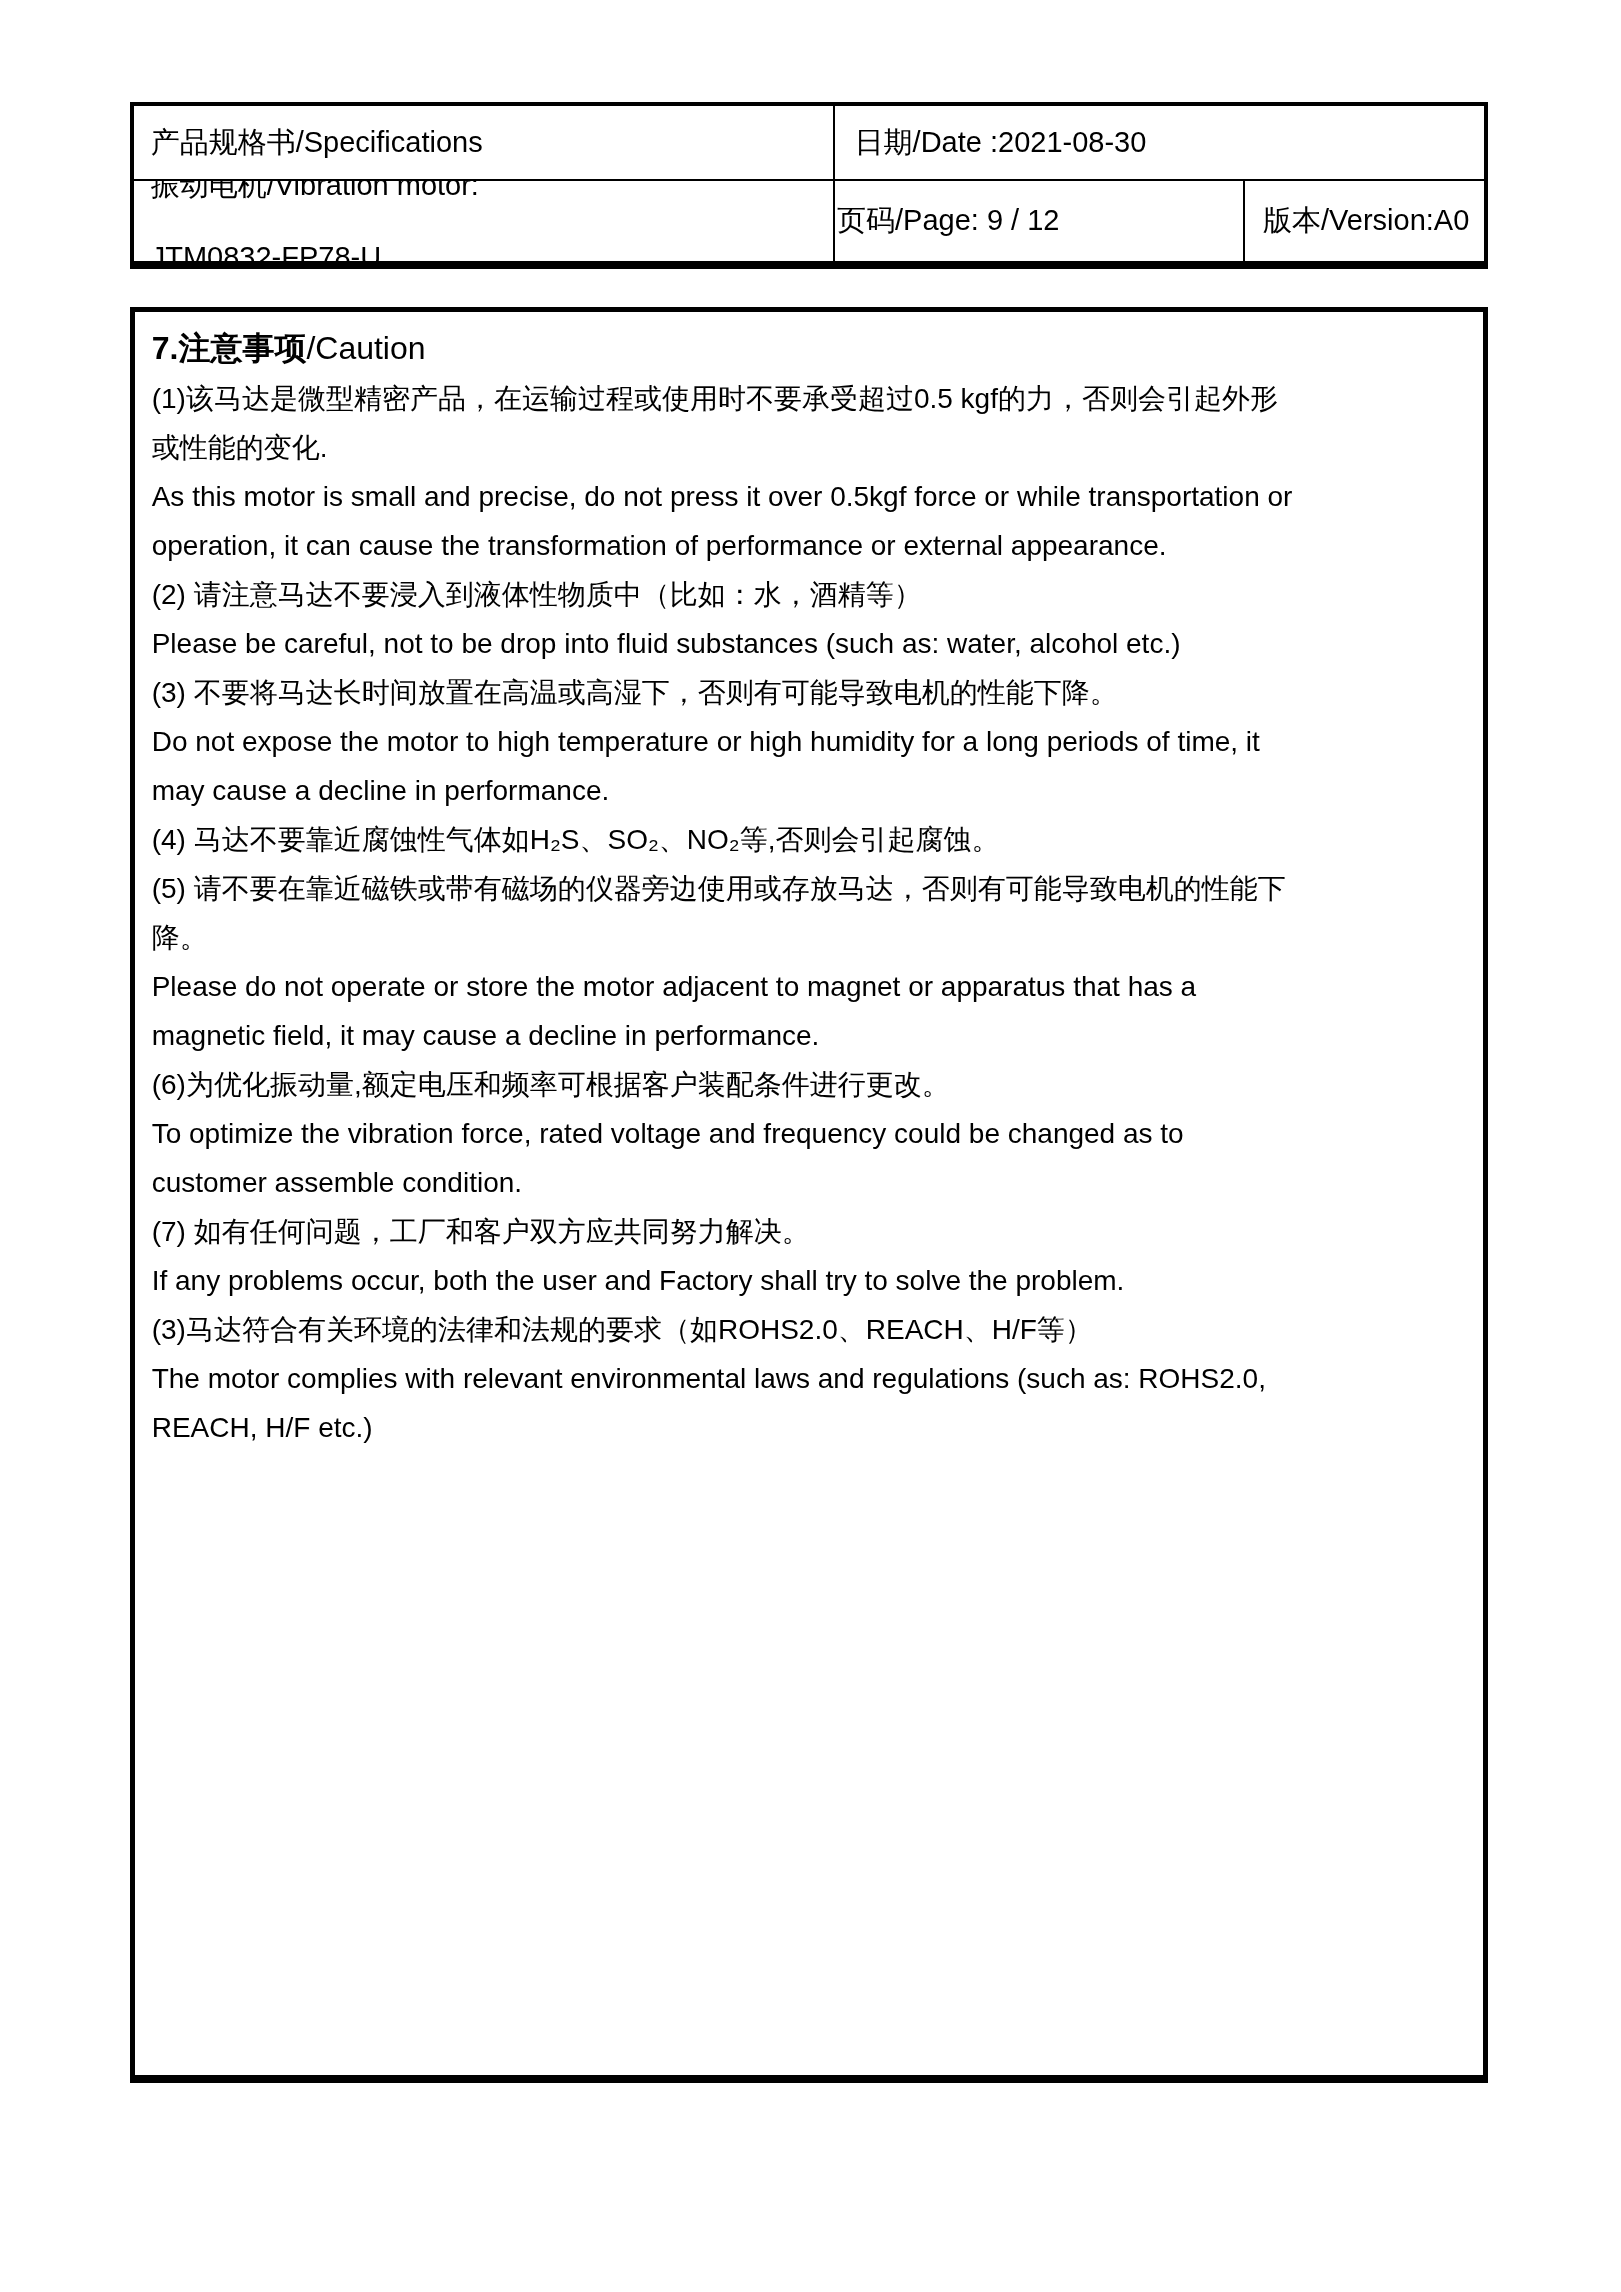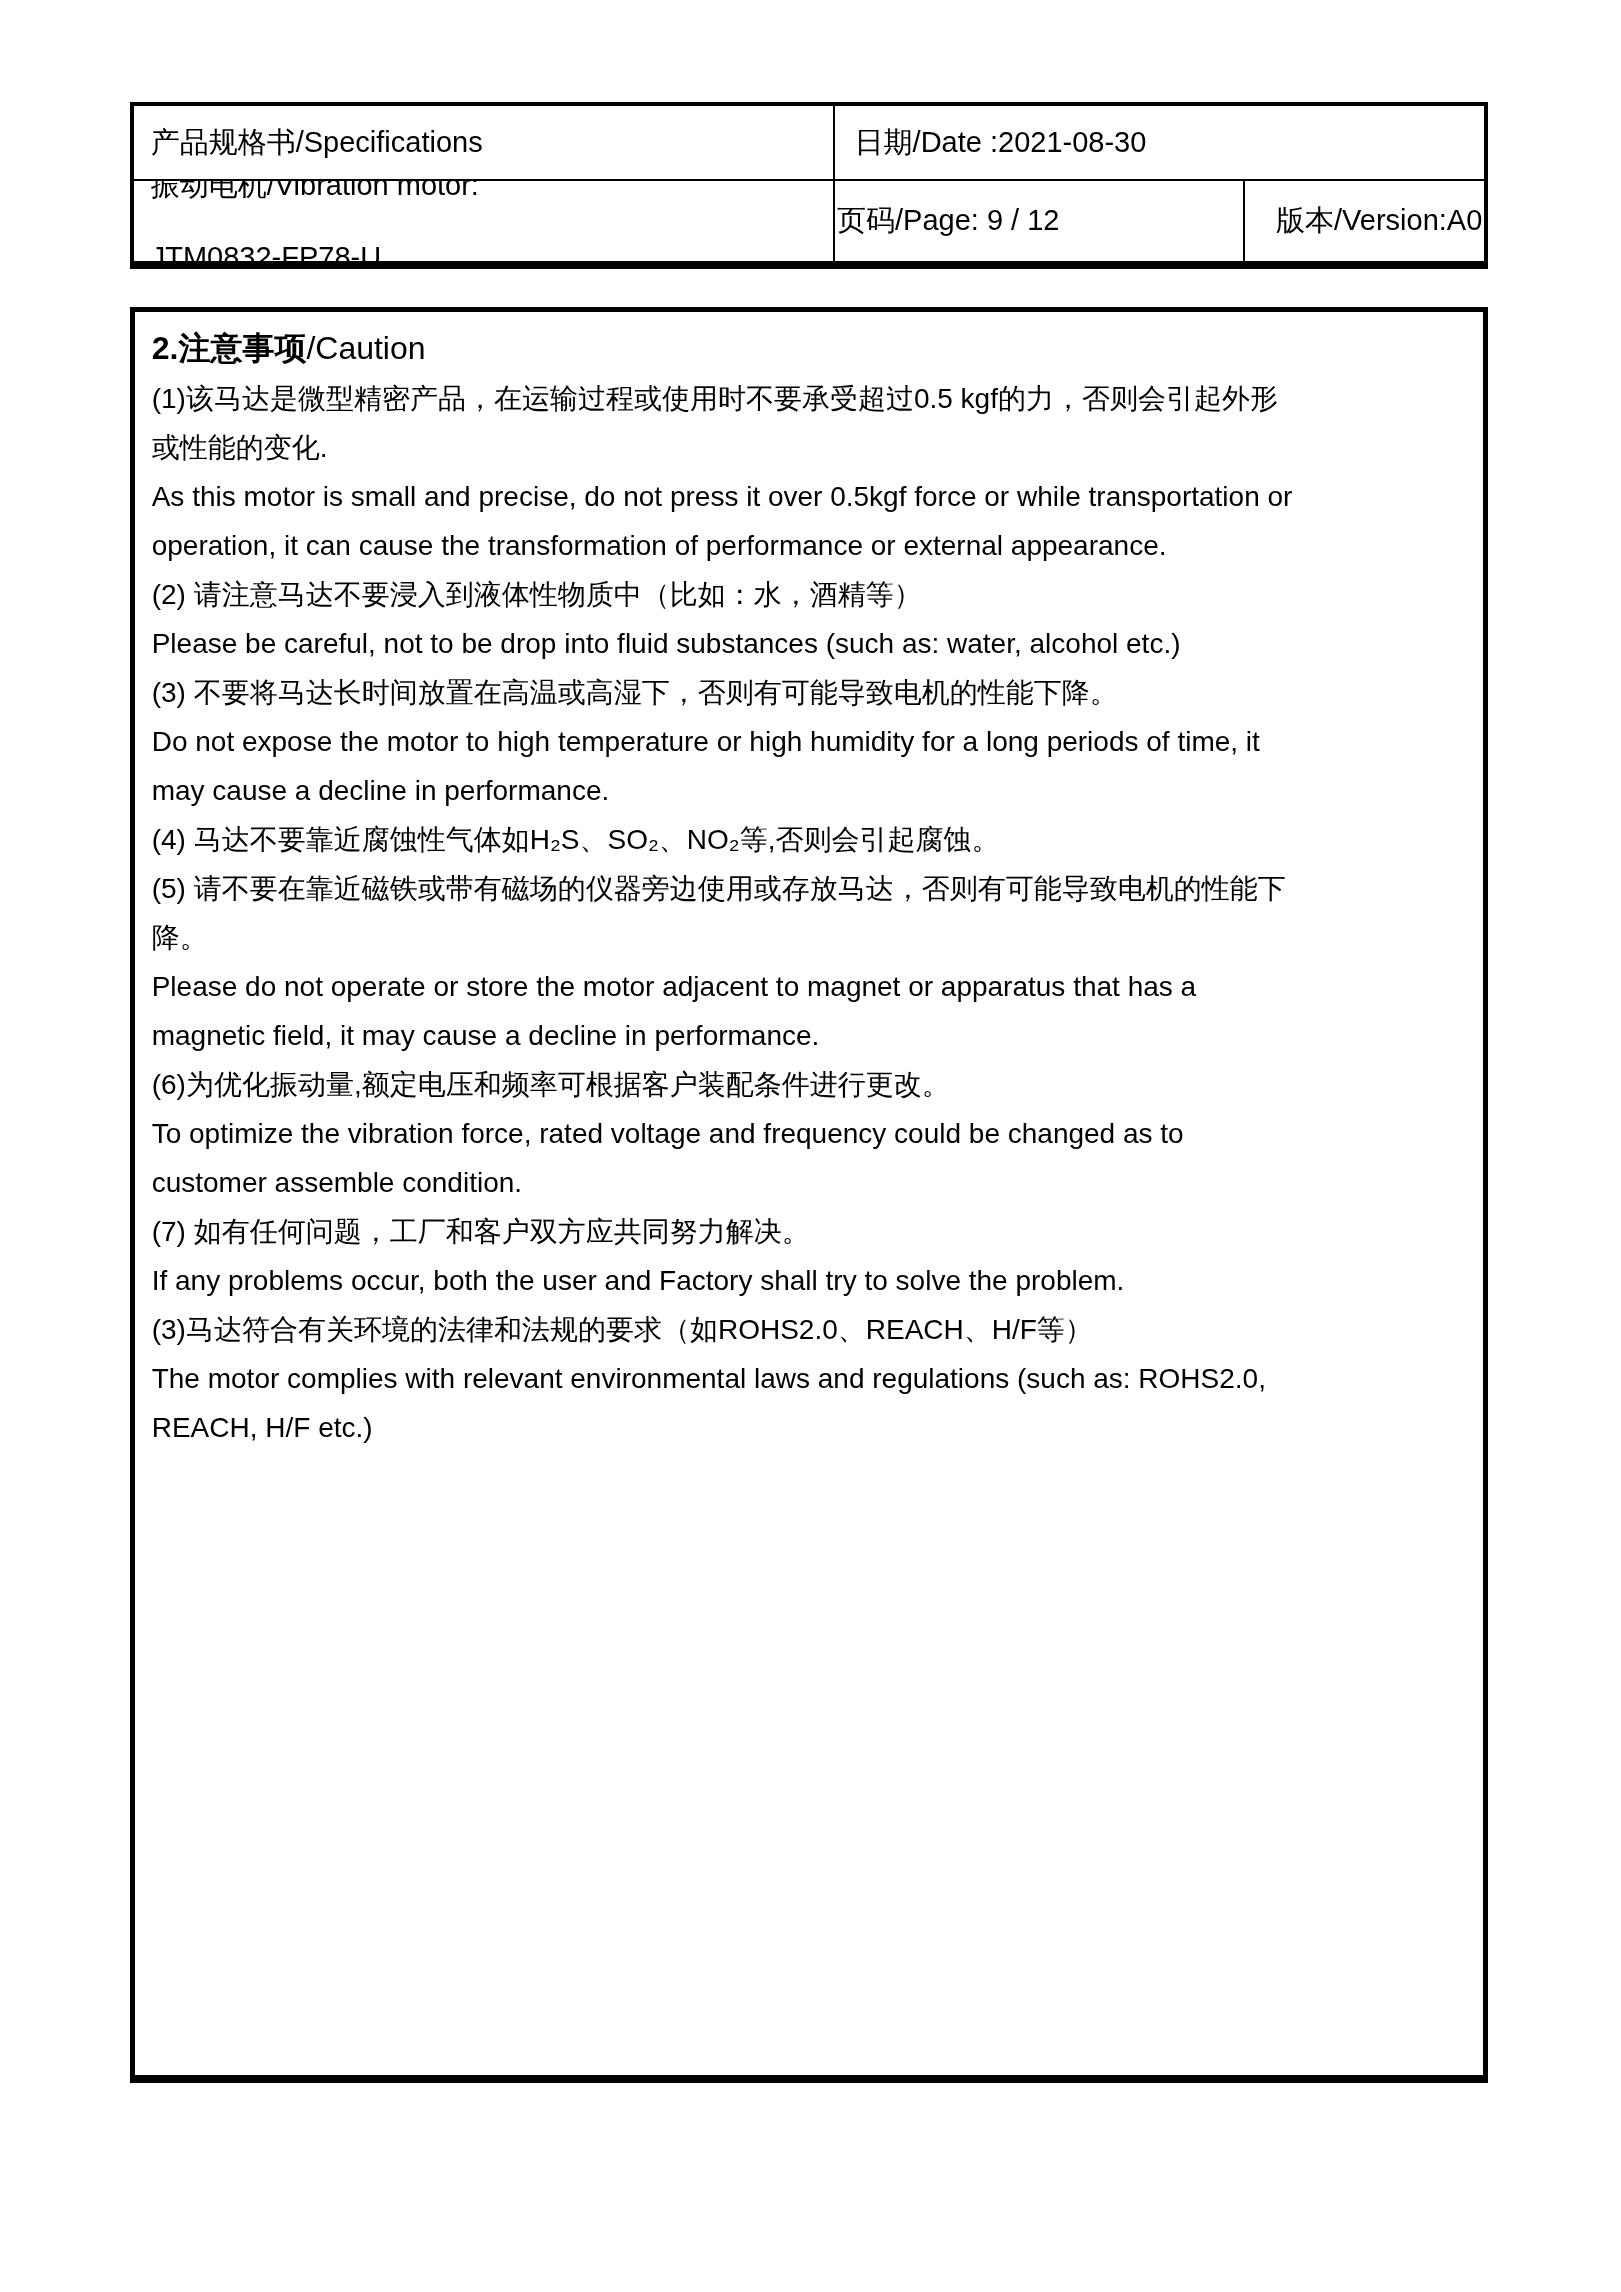--- a/index.html
+++ b/index.html
@@ -32,21 +32,21 @@
     flex-direction: column;
     justify-content: center;
     font-size: 29px;
     white-space: nowrap;
     overflow: hidden;
   }
   .c-spec    { width: 701px; border-right: 2.9px solid #000; padding-left: 16.7px; }
   .c-date    { flex: 1; padding-left: 19.6px; }
   .c-product { width: 701px; border-right: 2.9px solid #000; padding-left: 16.7px; line-height: 38px; gap: 34px; }
   .c-page    { width: 410px; border-right: 2.9px solid #000; padding-left: 2px; }
-  .c-version { flex: 1; padding-left: 31px; }
+  .c-version { flex: 1; padding-left: 18px; }
 
   
   .caution-box {
     position: absolute;
     left: 130px;
     top: 307px;
     width: 1358px;
     height: 1776px;
     box-sizing: border-box;
     border: 5.9px solid #000;
@@ -89,21 +89,21 @@
       <span>页码/Page: 9 / 12</span>
     </div>
     <div class="hcell c-version">
       <span>版本/Version:A0</span>
     </div>
   </div>
 </div>
 
 <div class="caution-box">
   <div class="caution-title">
-    <span class="zh">2.注意事项</span><span class="en">/Caution</span>
+    <span class="zh">7.注意事项</span><span class="en">/Caution</span>
   </div>
   <div class="cline">(1)该马达是微型精密产品，在运输过程或使用时不要承受超过0.5 kgf的力，否则会引起外形</div>
   <div class="cline">或性能的变化.</div>
   <div class="cline">As this motor is small and precise, do not press it over 0.5kgf force or while transportation or</div>
   <div class="cline">operation, it can cause the transformation of performance or external appearance.</div>
   <div class="cline">(2) 请注意马达不要浸入到液体性物质中（比如：水，酒精等）</div>
   <div class="cline">Please be careful, not to be drop into fluid substances (such as: water, alcohol etc.)</div>
   <div class="cline">(3) 不要将马达长时间放置在高温或高湿下，否则有可能导致电机的性能下降。</div>
   <div class="cline">Do not expose the motor to high temperature or high humidity for a long periods of time, it</div>
   <div class="cline">may cause a decline in performance.</div>

